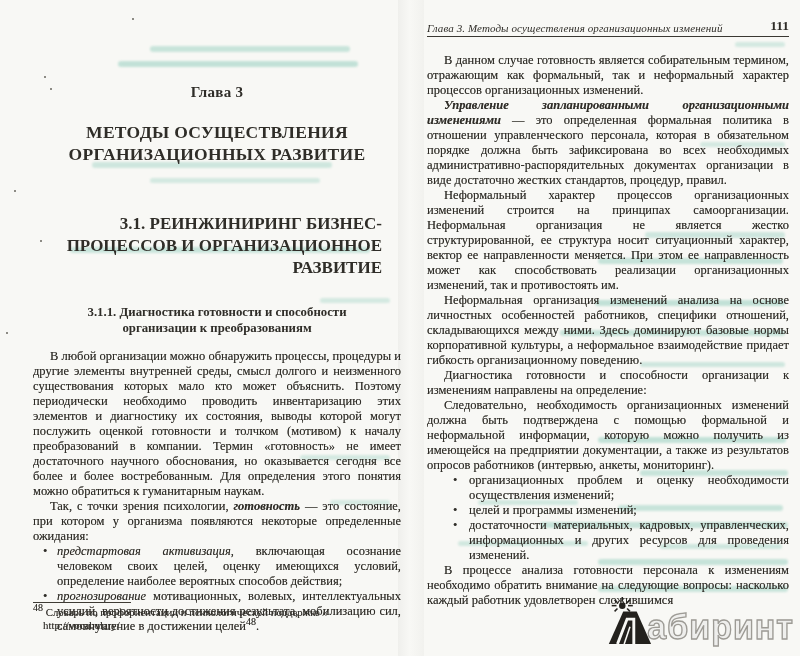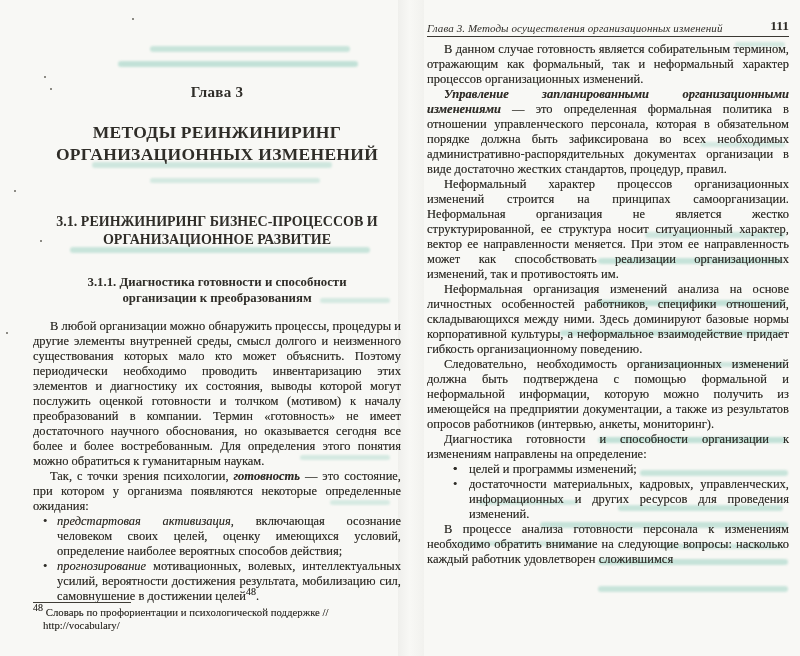--- a/index.html
+++ b/index.html
@@ -12,21 +12,21 @@
   .scan{position:absolute;inset:0;}
   
   .gutter{
     position:absolute;left:398px;top:0;width:26px;height:100%;
     background:linear-gradient(90deg,rgba(80,80,70,0.05),rgba(80,80,70,0) 45%,rgba(80,80,70,0.04));
   }
   
   .left-page{position:absolute;left:33px;top:16px;width:368px;height:656px;}
   .chapter-label{margin-top:68px;text-align:center;font-weight:bold;font-size:15px;letter-spacing:.3px;}
   .chapter-title{margin:20px auto 0;font-weight:bold;font-size:17.5px;line-height:1.28;text-align:center;letter-spacing:.3px;}
-  .section-title{margin:47px auto 0;font-weight:bold;font-size:14px;line-height:1.3;text-align:center;max-width:330px;}
+  .section-title{margin:47px auto 0;font-weight:bold;font-size:17px;line-height:1.3;text-align:right;max-width:330px;}
   .subsection-title{margin:26px auto 12px;font-weight:bold;font-size:12.8px;line-height:1.25;text-align:center;max-width:310px;}
   
   .body-content{margin-top:5px;font-size:12.5px;line-height:15px;text-align:justify;
     text-shadow:0 0 .4px rgba(55,52,45,.55);}
   .para{margin:0;text-indent:17px;text-align:justify;}
   .bullet-item{position:relative;padding-left:24px;text-align:justify;}
   .bullet-marker{position:absolute;left:10px;top:0;}
   .right-page .bullet-item{padding-left:42px;}
   .right-page .bullet-marker{left:26px;}
   .run-bold{font-weight:bold;font-style:italic;}
@@ -36,21 +36,21 @@
   .footnote{position:absolute;left:0;top:586px;width:368px;font-family:Liberation Serif, serif;}
   .footnote-rule{width:98px;border-top:1.2px solid #3f3c35;margin:0 0 3px 0;}
   .footnote-text{margin:0;font-size:10.8px;line-height:13px;padding-left:10px;text-indent:-10px;
     text-shadow:0 0 .3px rgba(55,52,45,.5);}
   
   .right-page{position:absolute;left:427px;top:0;width:362px;height:656px;}
   .running-header{display:flex;justify-content:space-between;align-items:flex-end;margin-top:18px;}
   .running-header-title{font-style:italic;font-size:11px;letter-spacing:.1px;}
   .page-number{font-weight:bold;font-size:13.5px;}
   .header-rule{border-bottom:1.6px solid #3a3832;margin-top:2px;}
-  .right-page .body-content{margin-top:5px;}
+  .right-page .body-content{margin-top:16px;}
   
   .bleed-line{position:absolute;border-radius:3px;filter:blur(1.3px);pointer-events:none;}
   .speck{position:absolute;background:#6a675f;border-radius:50%;filter:blur(.3px);}
   
   .watermark{position:absolute;right:6px;top:596px;display:flex;align-items:flex-end;}
   .watermark-text{
     font-family:"Liberation Sans","DejaVu Sans",sans-serif;
     font-weight:bold;font-size:34px;line-height:1;letter-spacing:1px;
     color:rgba(255,255,255,.78);
     -webkit-text-stroke:1.3px #9d9b95;
@@ -94,21 +94,21 @@
       <div class="speck" style="left: 44px; top: 76px; width: 2px; height: 2px;"></div>
       <div class="speck" style="left: 50px; top: 88px; width: 2px; height: 2px;"></div>
       <div class="speck" style="left: 14px; top: 190px; width: 2px; height: 2px;"></div>
       <div class="speck" style="left: 40px; top: 240px; width: 2px; height: 2px;"></div>
       <div class="speck" style="left: 6px; top: 332px; width: 2px; height: 2px;"></div>
       <div class="speck" style="left: 132px; top: 18px; width: 2px; height: 2px;"></div>
     </div>
 
   <div class="left-page">
     <div class="chapter-label">Глава 3</div>
-    <h1 class="chapter-title">МЕТОДЫ РЕИНЖИНИРИНГ ОРГАНИЗАЦИОННЫХ ИЗМЕНЕНИЙ</h1>
+    <h1 class="chapter-title">МЕТОДЫ ОСУЩЕСТВЛЕНИЯ ОРГАНИЗАЦИОННЫХ РАЗВИТИЕ</h1>
     <h2 class="section-title">3.1. РЕИНЖИНИРИНГ БИЗНЕС-ПРОЦЕССОВ И ОРГАНИЗАЦИОННОЕ РАЗВИТИЕ</h2>
     <h3 class="subsection-title">3.1.1. Диагностика готовности и способности организации к преобразованиям</h3>
 
     <div class="body-content">
         <p class="para"><span>В любой организации можно обнаружить процессы, процедуры и другие элементы внутренней среды, смысл долгого и неизменного существования которых мало кто может объяснить. Поэтому периодически необходимо проводить инвентаризацию этих элементов и диагностику их состояния, выводы которой могут послужить оценкой готовности и толчком (мотивом) к началу преобразований в компании. Термин «готовность» не имеет достаточного научного обоснования, но оказывается сегодня все более и более востребованным. Для определения этого понятия можно обратиться к гуманитарным наукам.</span></p>
         <p class="para"><span>Так, с точки зрения психологии, </span><span class="run-bold">готовность</span><span> — это состояние, при котором у организма появляются некоторые определенные ожидания:</span></p>
         <div class="bullet-item"><span class="bullet-marker">•</span><span class="run-italic">предстартовая активизация</span><span>, включающая осознание человеком своих целей, оценку имеющихся условий, определение наиболее вероятных способов действия;</span></div>
         <div class="bullet-item"><span class="bullet-marker">•</span><span class="run-italic">прогнозирование</span><span> мотивационных, волевых, интеллектуальных усилий, вероятности достижения результата, мобилизацию сил, самовнушение в достижении целей</span><sup>48</sup><span>.</span></div>
       </div>
 
@@ -123,23 +123,41 @@
       <span class="running-header-title">Глава 3. Методы осуществления организационных изменений</span>
       <span class="page-number">111</span>
     </div>
     <div class="header-rule"></div>
 
     <div class="body-content">
         <p class="para"><span>В данном случае готовность является собирательным термином, отражающим как формальный, так и неформальный характер процессов организационных изменений.</span></p>
         <p class="para"><span class="run-bold">Управление запланированными организационными изменениями</span><span> — это определенная формальная политика в отношении управленческого персонала, которая в обязательном порядке должна быть зафиксирована во всех необходимых административно-распорядительных документах организации в виде достаточно жестких стандартов, процедур, правил.</span></p>
         <p class="para"><span>Неформальный характер процессов организационных изменений строится на принципах самоорганизации. Неформальная организация не является жестко структурированной, ее структура носит ситуационный характер, вектор ее направленности меняется. При этом ее направленность может как способствовать реализации организационных изменений, так и противостоять им.</span></p>
         <p class="para"><span>Неформальная организация изменений анализа на основе личностных особенностей работников, специфики отношений, складывающихся между ними. Здесь доминируют базовые нормы корпоративной культуры, а неформальное взаимодействие придает гибкость организационному поведению.</span></p>
+        <p class="para"><span>Диагностика готовности и способности организации к изменениям направлены на определение:</span></p>
         <p class="para"><span>Следовательно, необходимость организационных изменений должна быть подтверждена с помощью формальной и неформальной информации, которую можно получить из имеющейся на предприятии документации, а также из результатов опросов работников (интервью, анкеты, мониторинг).</span></p>
-        <p class="para"><span>Диагностика готовности и способности организации к изменениям направлены на определение:</span></p>
-        <div class="bullet-item"><span class="bullet-marker">•</span></div>
+        <div class="bullet-item"><span class="bullet-marker">•</span><span>организационных проблем и оценку необходимости осуществления изменений;</span></div>
         <div class="bullet-item"><span class="bullet-marker">•</span><span>целей и программы изменений;</span></div>
         <div class="bullet-item"><span class="bullet-marker">•</span><span>достаточности материальных, кадровых, управленческих, информационных и других ресурсов для проведения изменений.</span></div>
         <p class="para"><span>В процессе анализа готовности персонала к изменениям необходимо обратить внимание на следующие вопросы: насколько каждый работник удовлетворен сложившимся</span></p>
       </div>
   </div>
 
+  <div class="watermark">
+    <svg class="watermark-logo" width="48" height="50" viewBox="0 0 50 52" aria-hidden="true">
+      <g stroke="#23211d" stroke-width="1.6">
+        <line x1="18" y1="1" x2="18" y2="5"></line>
+        <line x1="10" y1="4" x2="13" y2="7"></line>
+        <line x1="26" y1="4" x2="23" y2="7"></line>
+        <line x1="7" y1="10" x2="12" y2="10"></line>
+        <line x1="29" y1="10" x2="24" y2="10"></line>
+        <line x1="10" y1="16" x2="13" y2="13"></line>
+        <line x1="26" y1="16" x2="23" y2="13"></line>
+      </g>
+      <circle cx="18" cy="10" r="3.4" fill="#23211d"></circle>
+      <path d="M4 50 L19 16 L33 16 L48 50 Z" fill="#23211d"></path>
+      <path d="M13 50 L23 24 L30 24 L30 50" fill="none" stroke="#f8f8f4" stroke-width="3"></path>
+      <path d="M20 50 L26 32" fill="none" stroke="#f8f8f4" stroke-width="1.6"></path>
+    </svg>
+    <span class="watermark-text">абиринт</span>
+  </div>
 
 </div>
 
 </body></html>

